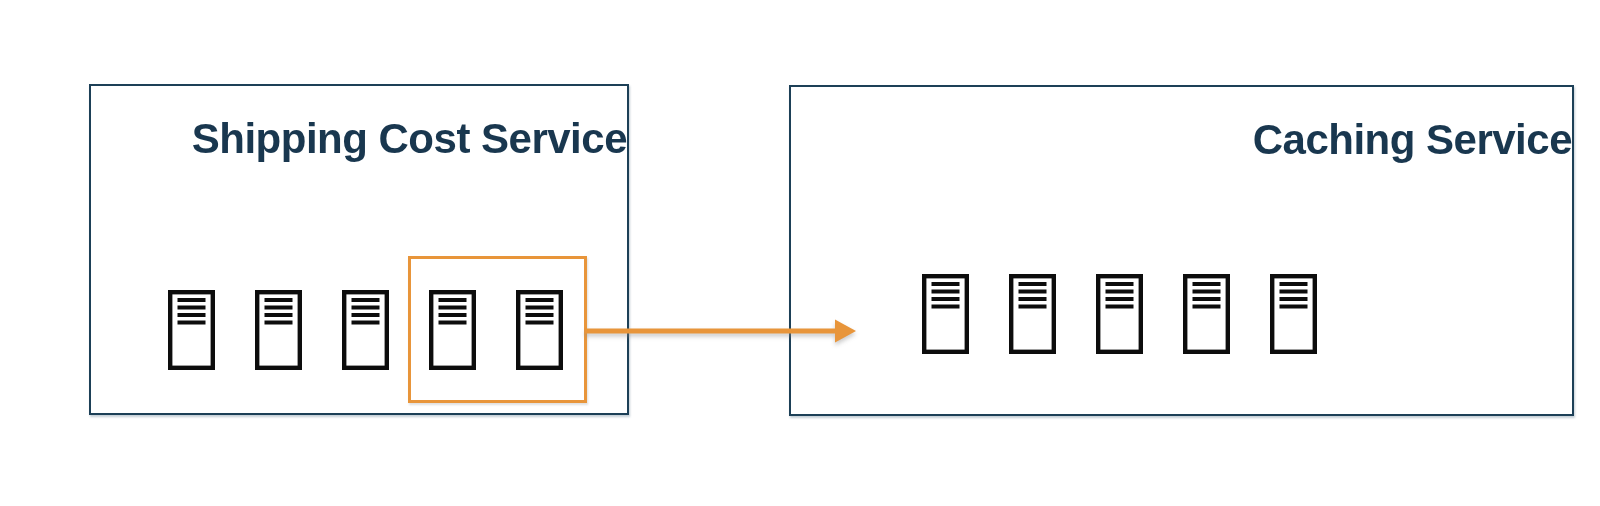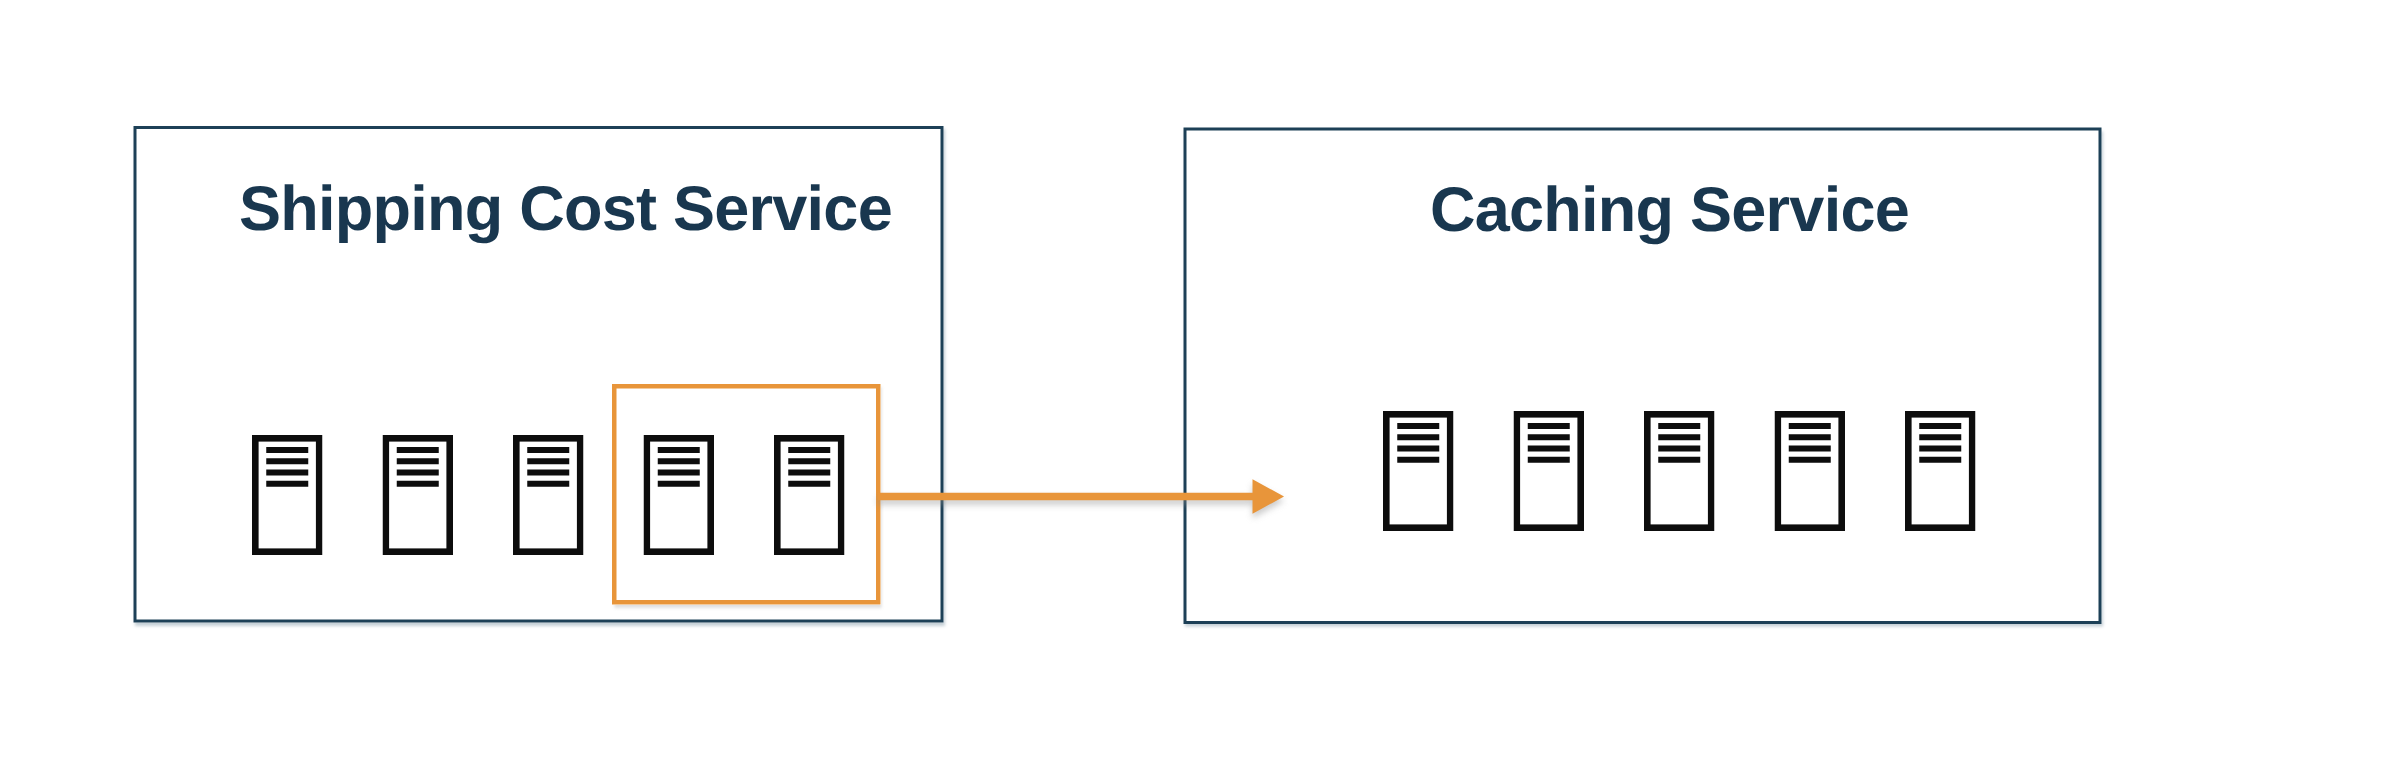--- a/index.html
+++ b/index.html
@@ -18,24 +18,24 @@
     background:var(--bg);
     overflow:hidden;
   }
   .service-box{
     position:absolute;
     border:2px solid var(--navy-border);
     background:var(--bg);
     box-shadow:1px 2px 2px rgba(125,148,165,0.45);
   }
   #box-shipping{left:89px;top:84px;width:540px;height:331px;}
-  #box-caching{left:789px;top:85px;width:612px;height:331px;}
+  #box-caching{left:789px;top:85px;width:785px;height:331px;}
   .service-title{
     margin-top:29px;
-    text-align:center;
+    text-align:right;
     font-size:42px;
     font-weight:600;
     letter-spacing:-0.5px;
     color:var(--navy-text);
     padding-left:36px;
   }
   .server-row{
     position:absolute;
     display:flex;
     gap:40px;

